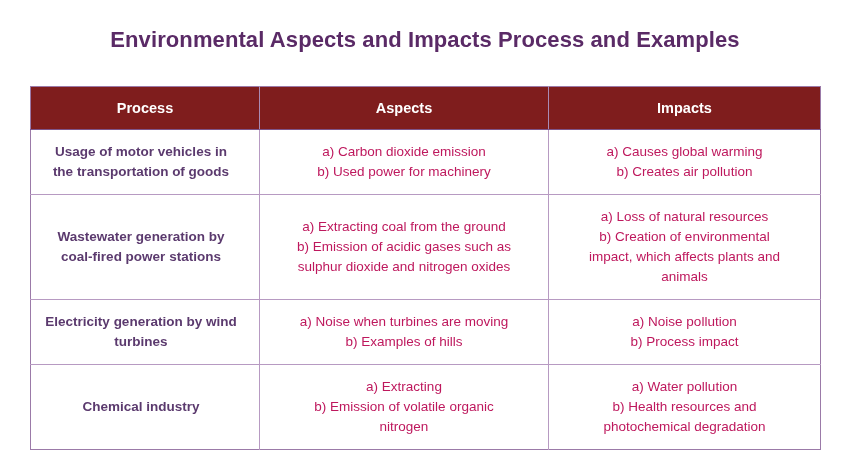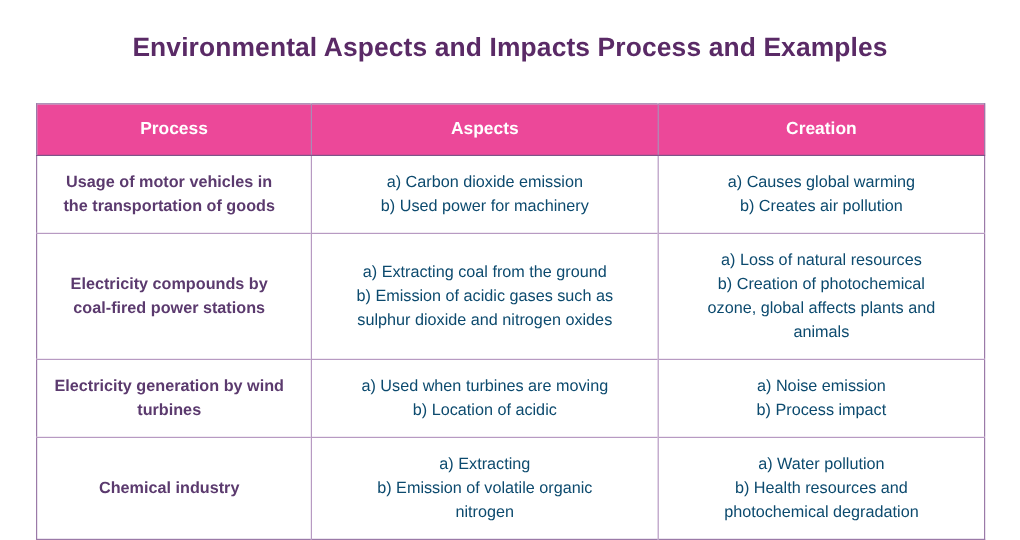--- a/index.html
+++ b/index.html
@@ -46,21 +46,21 @@
     border-collapse: collapse;
     table-layout: fixed;
     border: 1px solid #9b7aa8;
   }
 
   table.aspects-table col.c1 { width: 229px; }
   table.aspects-table col.c2 { width: 289px; }
   table.aspects-table col.c3 { width: 272px; }
 
   table.aspects-table thead th {
-    background: #ec4899;
+    background: #7f1d1d;
     color: #ffffff;
     font-size: 14.5px;
     font-weight: bold;
     height: 43px;
     text-align: center;
     vertical-align: middle;
     border-right: 1px solid #a98bb5;
     border-bottom: 1px solid #7d5489;
     padding: 0 6px;
     box-sizing: border-box;
@@ -68,21 +68,21 @@
   }
   table.aspects-table thead th:last-child {
     border-right: none;
   }
 
   table.aspects-table tbody td {
     border-top: 1px solid #b79ac2;
     border-right: 1px solid #b79ac2;
     text-align: center;
     vertical-align: middle;
-    color: #0c4a6e;
+    color: #be185d;
     font-size: 13.5px;
     line-height: 20px;
     padding: 12px 10px;
     box-sizing: border-box;
   }
   table.aspects-table tbody td:last-child {
     border-right: none;
   }
   table.aspects-table tbody tr:first-child td {
     border-top: none;
@@ -113,21 +113,21 @@
     <table class="aspects-table">
       <colgroup>
         <col class="c1">
         <col class="c2">
         <col class="c3">
       </colgroup>
       <thead>
         <tr>
           <th>Process</th>
           <th>Aspects</th>
-          <th>Creation</th>
+          <th>Impacts</th>
         </tr>
       </thead>
       <tbody>
 
         <tr>
           <td class="process-cell">
             <span class="cell-lines">
               <span class="ln">Usage of motor vehicles in</span>
               <span class="ln">the transportation of goods</span>
             </span>
@@ -142,57 +142,57 @@
             <span class="cell-lines">
               <span class="ln">a) Causes global warming</span>
               <span class="ln">b) Creates air pollution</span>
             </span>
           </td>
         </tr>
 
         <tr>
           <td class="process-cell">
             <span class="cell-lines">
-              <span class="ln">Electricity compounds by</span>
+              <span class="ln">Wastewater generation by</span>
               <span class="ln">coal-fired power stations</span>
             </span>
           </td>
           <td>
             <span class="cell-lines">
               <span class="ln">a) Extracting coal from the ground</span>
               <span class="ln">b) Emission of acidic gases such as</span>
               <span class="ln">sulphur dioxide and nitrogen oxides</span>
             </span>
           </td>
           <td>
             <span class="cell-lines">
               <span class="ln">a) Loss of natural resources</span>
-              <span class="ln">b) Creation of photochemical</span>
-              <span class="ln">ozone, global affects plants and</span>
+              <span class="ln">b) Creation of environmental</span>
+              <span class="ln">impact, which affects plants and</span>
               <span class="ln">animals</span>
             </span>
           </td>
         </tr>
 
         <tr>
           <td class="process-cell">
             <span class="cell-lines">
               <span class="ln">Electricity generation by wind</span>
               <span class="ln">turbines</span>
             </span>
           </td>
           <td>
             <span class="cell-lines">
-              <span class="ln">a) Used when turbines are moving</span>
-              <span class="ln">b) Location of acidic</span>
-            </span>
-          </td>
-          <td>
-            <span class="cell-lines">
-              <span class="ln">a) Noise emission</span>
+              <span class="ln">a) Noise when turbines are moving</span>
+              <span class="ln">b) Examples of hills</span>
+            </span>
+          </td>
+          <td>
+            <span class="cell-lines">
+              <span class="ln">a) Noise pollution</span>
               <span class="ln">b) Process impact</span>
             </span>
           </td>
         </tr>
 
         <tr>
           <td class="process-cell">
             <span class="cell-lines">
               <span class="ln">Chemical industry</span>
             </span>

